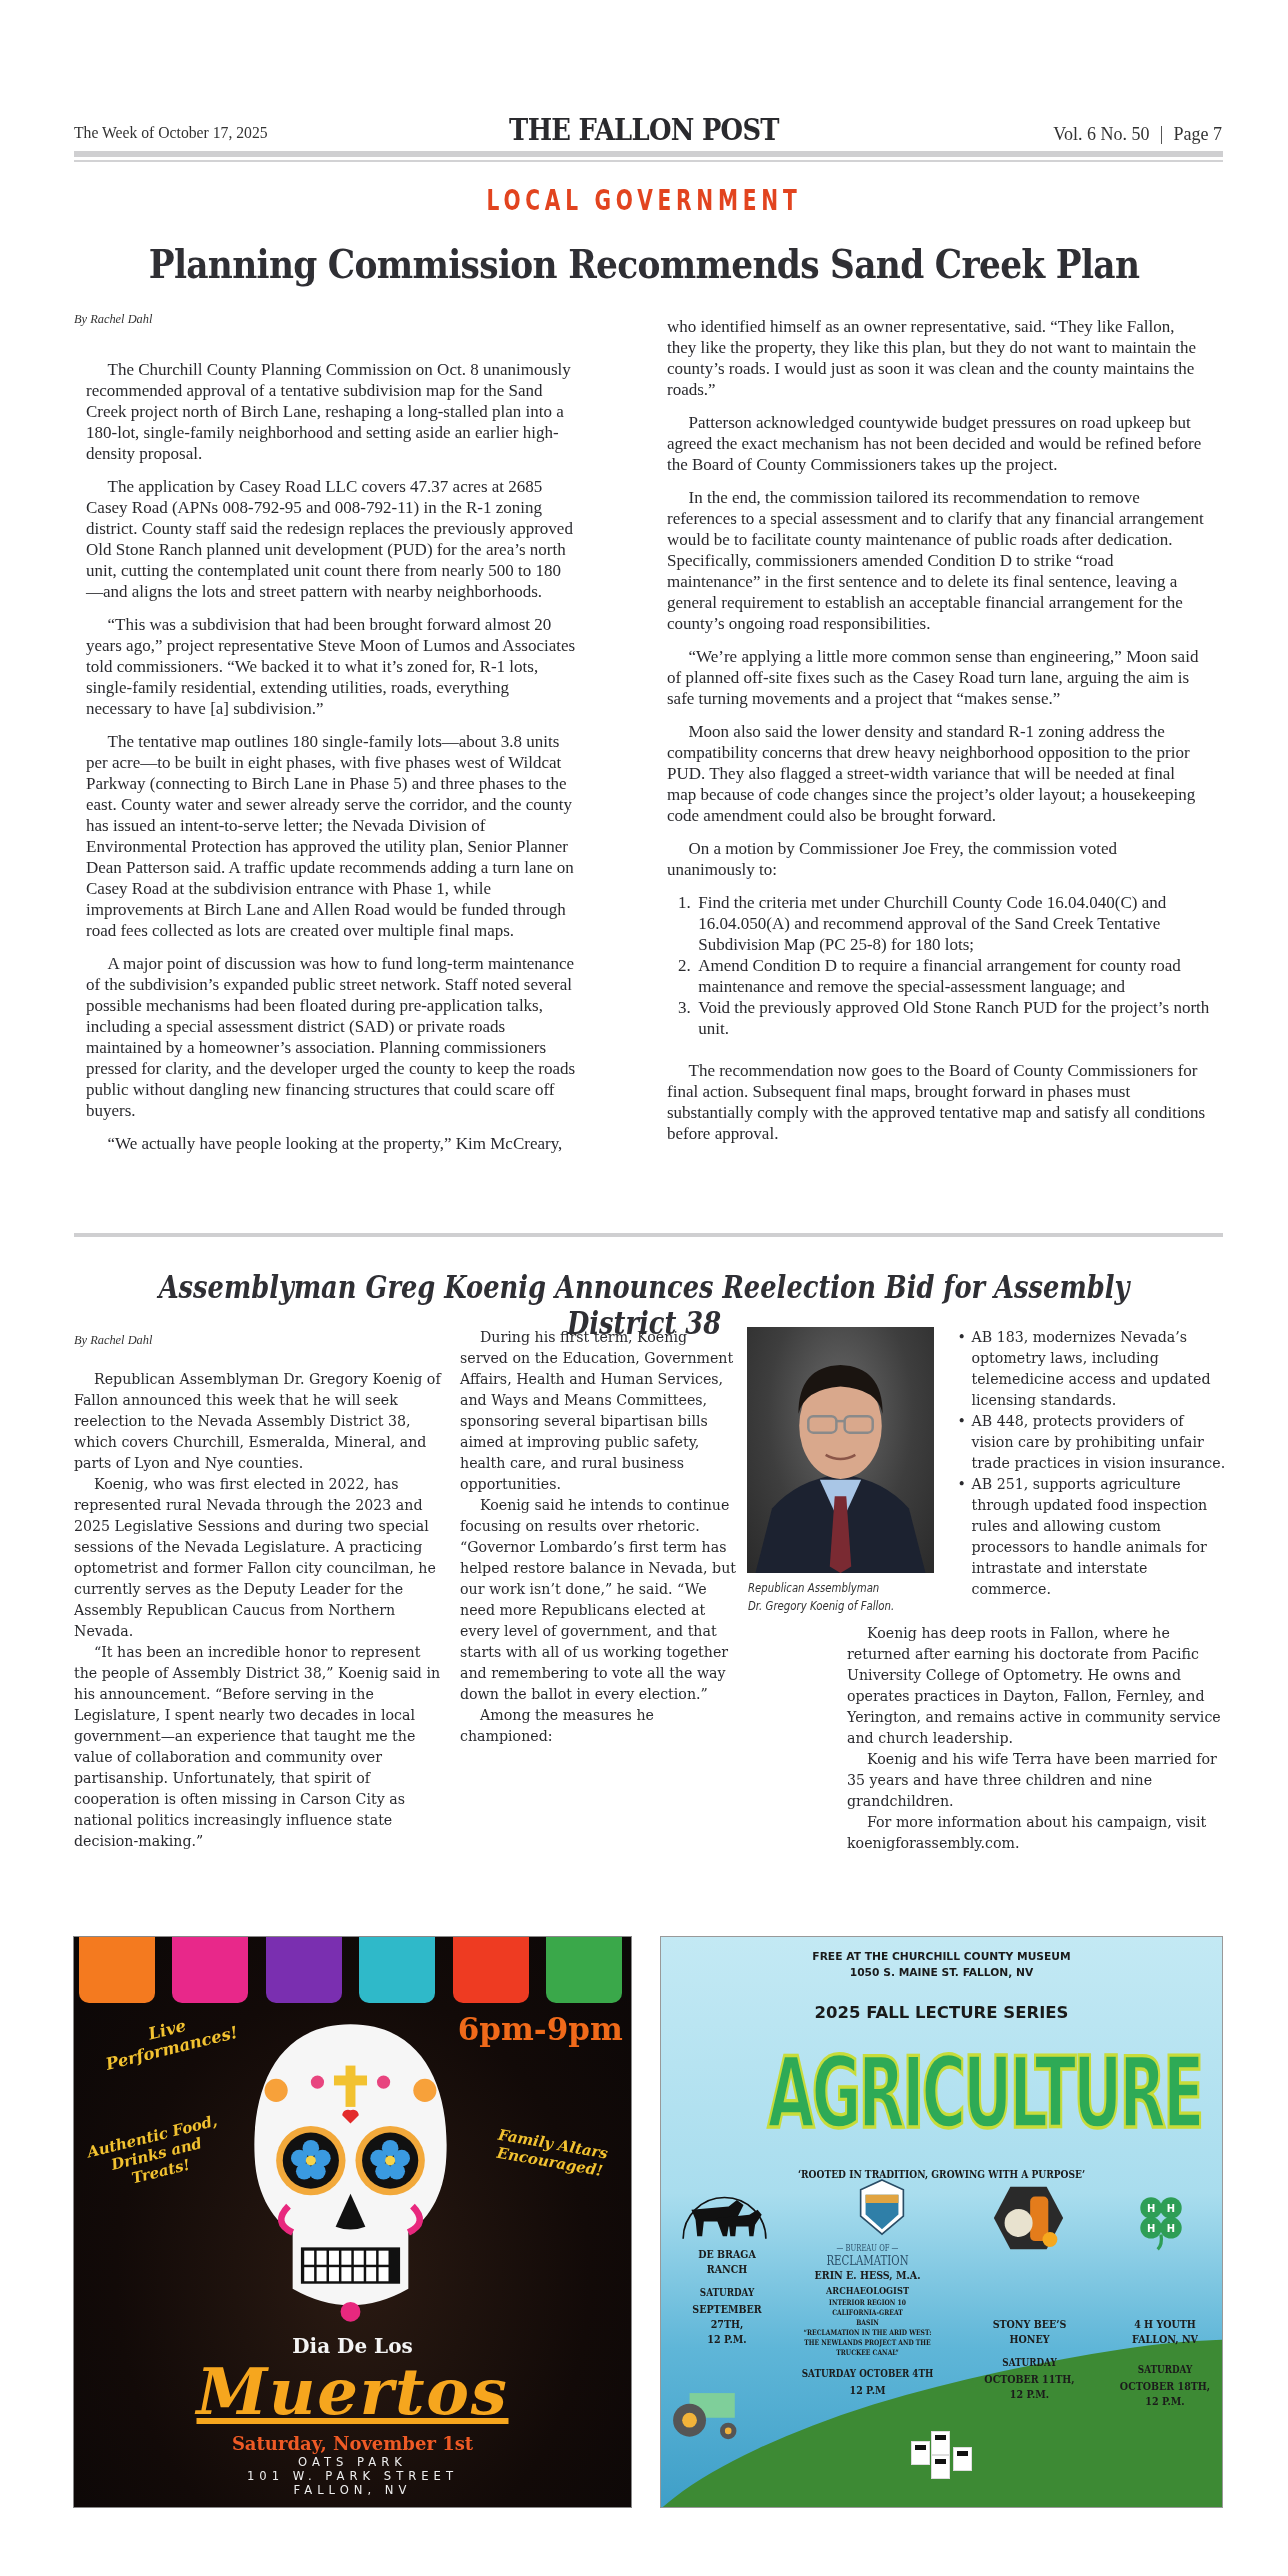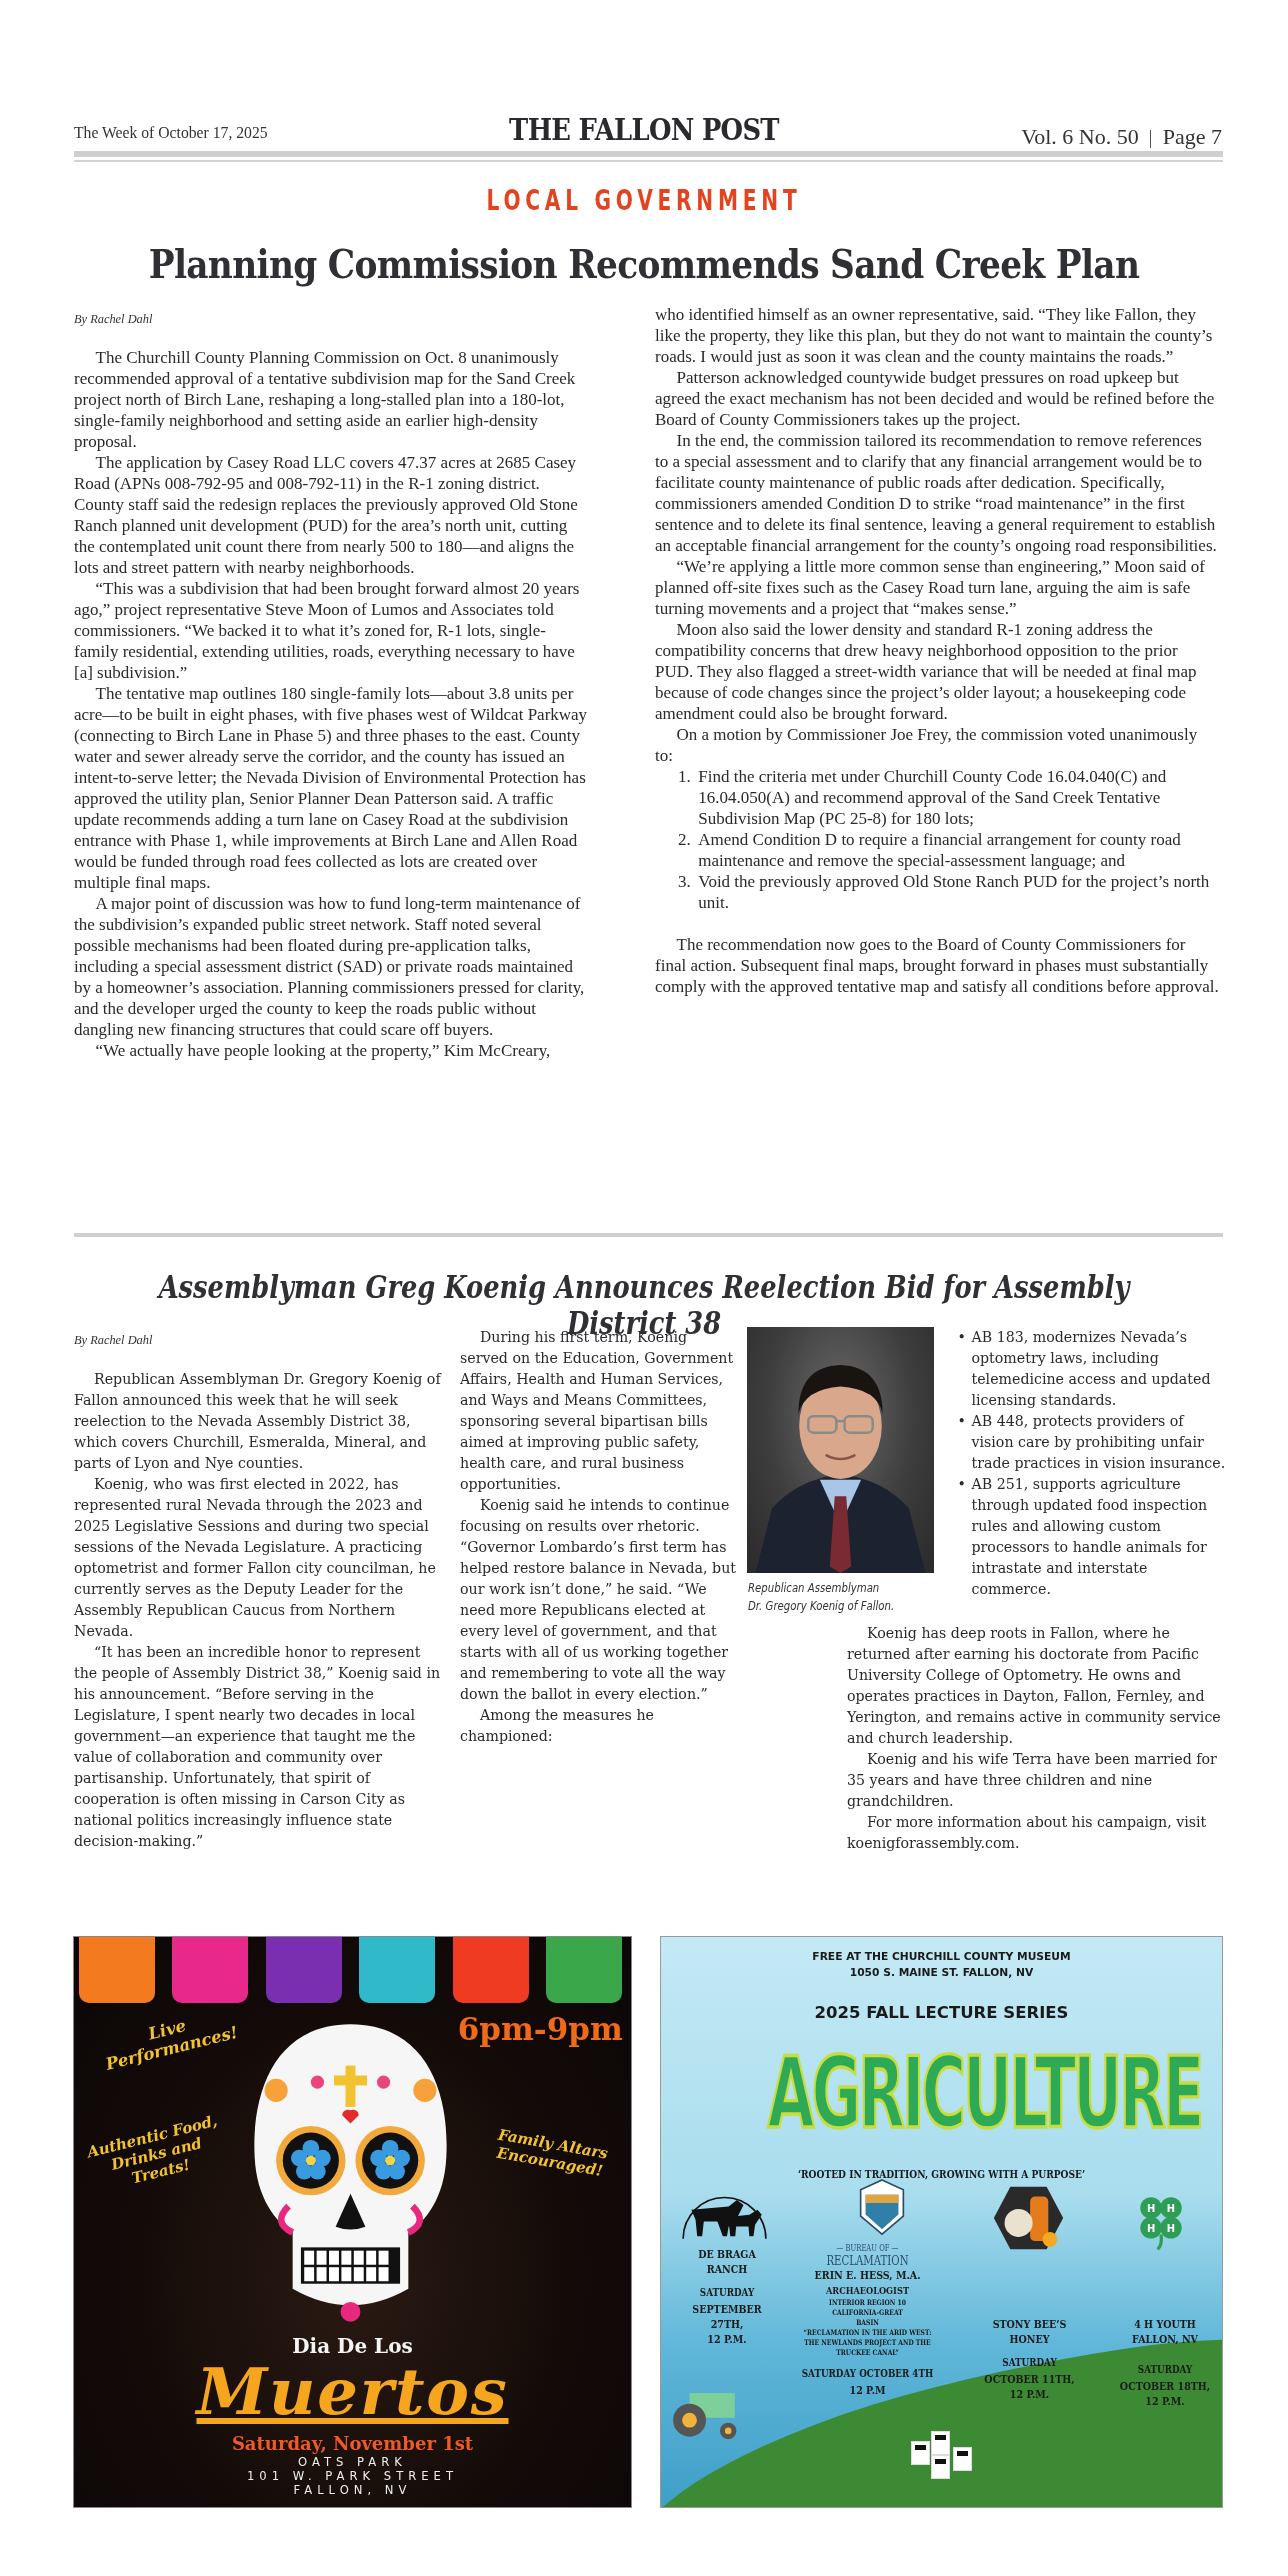--- a/index.html
+++ b/index.html
@@ -2,32 +2,32 @@
 <html style="font-size:13.2px"><head>
 <meta charset="utf-8">
 <style>
   html, body { margin: 0; padding: 0; background: #ffffff; }
   body { width: 1288px; height: 2576px; position: relative; overflow: hidden; color: #2a2a2e; font-family: "DejaVu Serif", serif; }
   .abs { position: absolute; }
 
   
   .mast-left { left: 74px; top: 124px; font-family: "Liberation Serif", serif; font-size: 15.7px; color: #333; }
   .mast-title { left: 0; width: 1288px; top: 112px; text-align: center; font-family: "DejaVu Serif", serif; font-weight: bold; font-size: 30px; letter-spacing: -0.8px; color: #2a2a2e; transform: scaleX(0.86); }
-  .mast-right { right: 66px; top: 124px; font-family: "Liberation Serif", serif; font-size: 22px; color: #333; }
+  .mast-right { right: 66px; top: 124px; font-family: "Liberation Serif", serif; font-size: 18px; color: #333; }
   .mast-right .sep { display: inline-block; width: 0.8px; height: 18px; background: #555; margin: 0 11.6px; vertical-align: -4.1px; }
   .rule-thick { left: 74px; width: 1149px; top: 151px; height: 5.8px; background: #cfcfd1; }
   .rule-thin { left: 74px; width: 1149px; top: 160px; height: 1.7px; background: #d2d2d4; }
 
   .section-label { left: 0; width: 1288px; top: 184px; text-align: center; font-family: "DejaVu Sans", sans-serif; font-weight: bold; font-size: 28px; color: #e2441f; letter-spacing: 6.6px; transform: scaleX(0.72); }
   .headline1 { left: 0; width: 1288px; top: 240px; text-align: center; font-family: "DejaVu Serif", serif; font-weight: bold; font-size: 40px; color: #2f2f34; letter-spacing: -0.8px; transform: scaleX(0.86); }
 
   .byline { font-family: "Liberation Serif", serif; font-style: italic; font-size: 12.4px; color: #333; }
 
   .col { font-family: "Liberation Serif", serif; font-size: 17px; line-height: 21px; color: #2a2a2e; }
-  .col p { margin: 0; text-indent: 21.5px; }
+  .col p { margin: 12px; text-indent: 21.5px; }
   .col p.noind { text-indent: 0; }
   .col ol { margin: 0; padding-left: 40px; }
   .col ol li { padding-left: 3.3px; }
 
   .rule-mid { left: 74px; width: 1149px; top: 1233px; height: 4.1px; background: #cfcfd1; }
 
   .headline2 { left: 0; width: 1288px; top: 1269px; text-align: center; font-family: "DejaVu Serif", serif; font-weight: bold; font-style: italic; font-size: 31px; color: #2f2f34; transform: scaleX(0.83); }
 
   .col2 { font-family: "DejaVu Serif", serif; font-size: 14.2px; line-height: 21px; color: #2a2a2e; }
   .col2 p { margin: 0; text-indent: 20px; }

